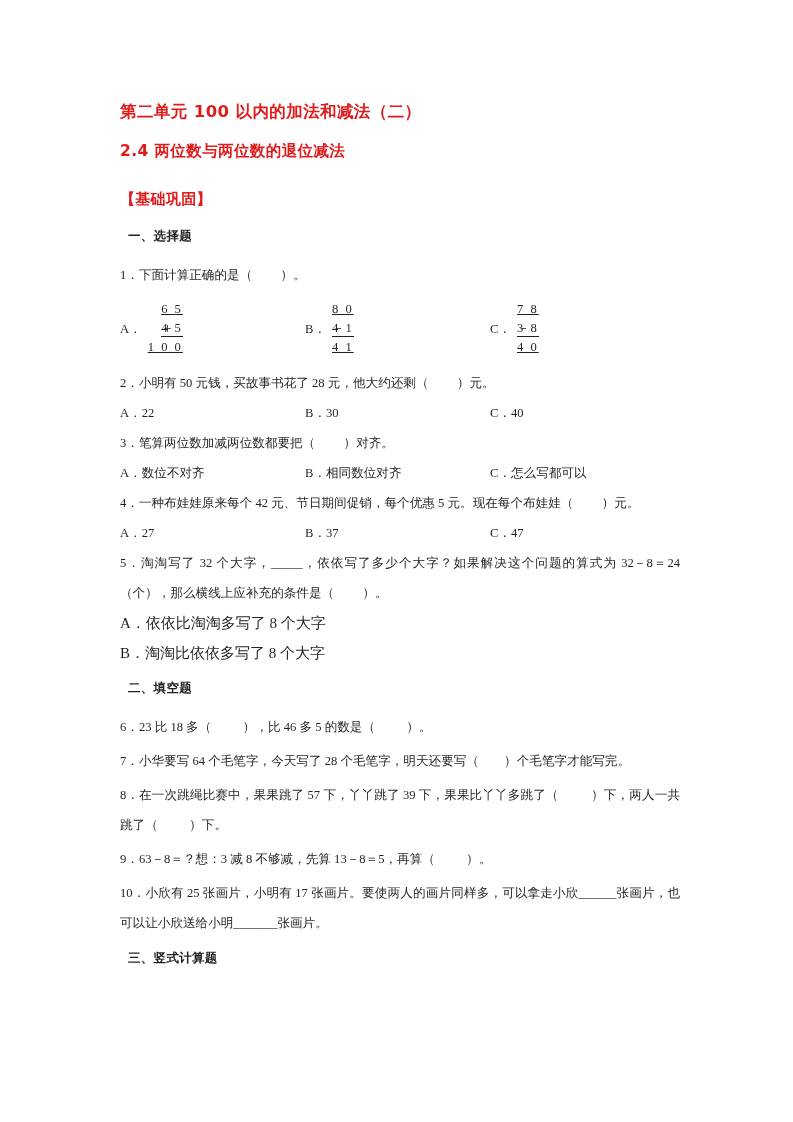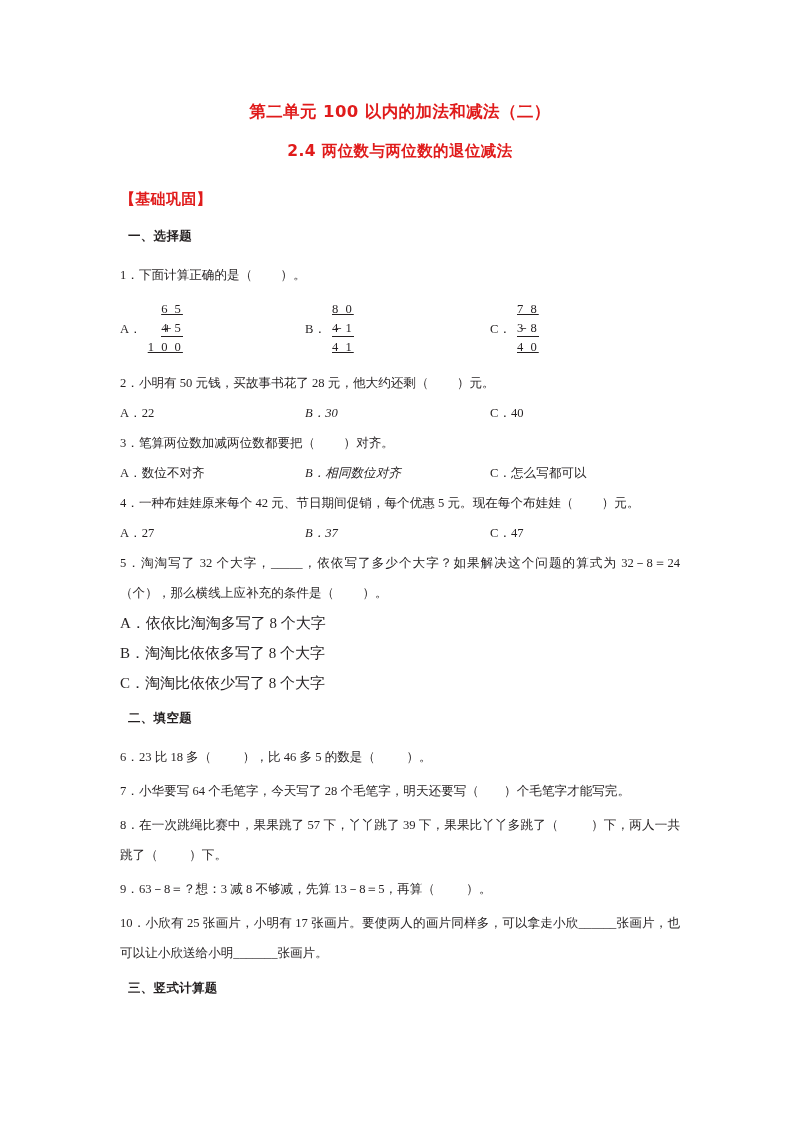--- a/index.html
+++ b/index.html
@@ -23,21 +23,20 @@
     height: 1122px;
     box-sizing: border-box;
     padding: 100px 113px 0 120px;
   }
 
   
   .doc-title,
   .doc-subtitle {
     color: #e01b1b;
     font-weight: bold;
-    text-align: center;
     font-family: "DejaVu Sans", "Liberation Sans", sans-serif;
     letter-spacing: 0.4px;
   }
   .doc-title {
     font-size: 16.5px;
     line-height: 24px;
     margin: 0 0 16px 0;
   }
   .doc-subtitle {
     font-size: 15.5px;
@@ -83,21 +82,21 @@
     height: 30px;
     font-size: 12.6px;
     line-height: 30px;
   }
   .opts .o {
     position: absolute;
     top: 0;
     white-space: nowrap;
   }
   .opts .o.a { left: 0px; }
-  .opts .o.b { left: 185px; font-style: italic; }
+  .opts .o.b { left: 185px; }
   .opts .o.c { left: 370px; }
 
   
   .opt-line {
     font-size: 15px;
     line-height: 30px;
     white-space: nowrap;
   }
 
   
@@ -210,21 +209,20 @@
   <p class="q">4．一种布娃娃原来每个 42 元、节日期间促销，每个优惠 5 元。现在每个布娃娃（         ）元。</p>
   <div class="opts">
     <span class="o a">A．27</span>
     <span class="o b">B．37</span>
     <span class="o c">C．47</span>
   </div>
 
   <p class="q">5．淘淘写了 32 个大字，_____，依依写了多少个大字？如果解决这个问题的算式为 32－8＝24（个），那么横线上应补充的条件是（         ）。</p>
   <div class="opt-line">A．依依比淘淘多写了 8 个大字</div>
   <div class="opt-line">B．淘淘比依依多写了 8 个大字</div>
-  <div class="opt-line">C．淘淘比依依少写了 8 个大字</div>
 
   <div class="section-head tight">二、填空题</div>
 
   <p class="q">6．23 比 18 多（          ），比 46 多 5 的数是（          ）。</p>
   <p class="q">7．小华要写 64 个毛笔字，今天写了 28 个毛笔字，明天还要写（        ）个毛笔字才能写完。</p>
   <p class="q">8．在一次跳绳比赛中，果果跳了 57 下，丫丫跳了 39 下，果果比丫丫多跳了（          ）下，两人一共跳了（          ）下。</p>
   <p class="q">9．63－8＝？想：3 减 8 不够减，先算 13－8＝5，再算（          ）。</p>
   <p class="q">10．小欣有 25 张画片，小明有 17 张画片。要使两人的画片同样多，可以拿走小欣______张画片，也可以让小欣送给小明_______张画片。</p>
 
   <div class="section-head tight">三、竖式计算题</div>

